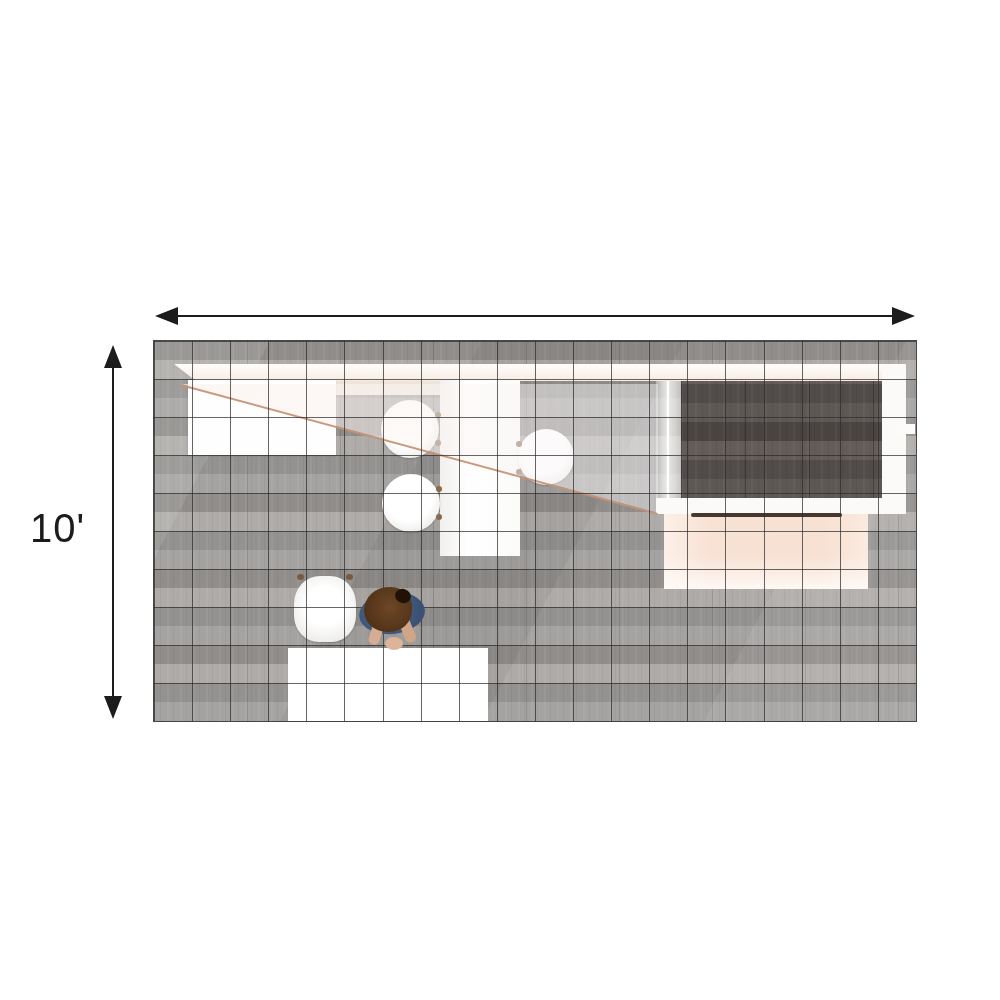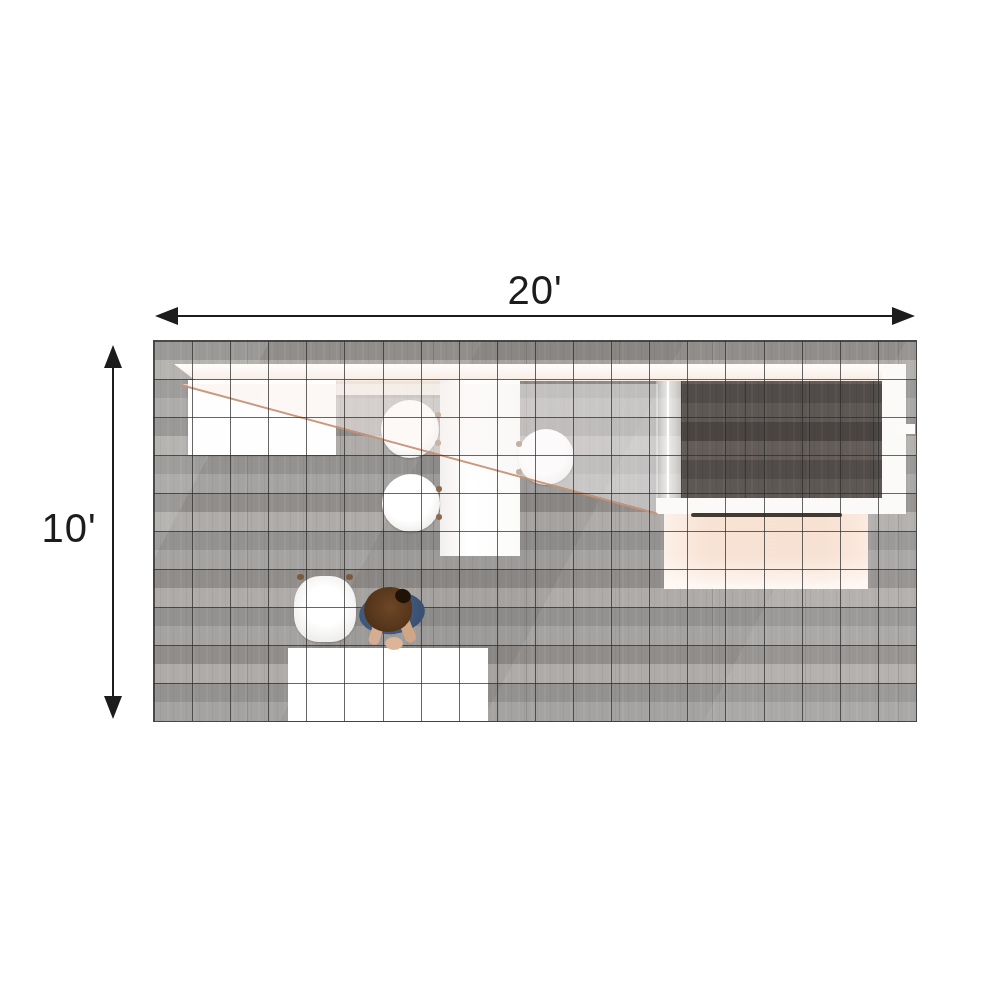--- a/index.html
+++ b/index.html
@@ -2,21 +2,21 @@
 <html><head>
 <meta charset="utf-8">
 <style>
   html,body{margin:0;padding:0;background:#ffffff;}
   .canvas{position:relative;width:1000px;height:1000px;background:#ffffff;overflow:hidden;
           font-family:"Liberation Sans", sans-serif;}
 
   
   .dim-label{position:absolute;color:#1c1c1c;font-size:40px;font-weight:400;letter-spacing:1px;}
   .dim-label.top{left:155px;top:268px;width:760px;text-align:center;}
-  .dim-label.left{left:30px;top:506px;width:78px;text-align:center;}
+  .dim-label.left{left:30px;top:506px;width:78px;text-align:left;}
 
   .dim-arrow-h{position:absolute;left:158px;top:315px;width:754px;height:2px;background:#1c1c1c;}
   .dim-arrow-h::before{content:"";position:absolute;left:-3px;top:50%;transform:translateY(-50%);
       border-top:9px solid transparent;border-bottom:9px solid transparent;border-right:23px solid #1c1c1c;}
   .dim-arrow-h::after{content:"";position:absolute;right:-3px;top:50%;transform:translateY(-50%);
       border-top:9px solid transparent;border-bottom:9px solid transparent;border-left:23px solid #1c1c1c;}
 
   .dim-arrow-v{position:absolute;left:112px;top:348px;width:2px;height:368px;background:#1c1c1c;}
   .dim-arrow-v::before{content:"";position:absolute;top:-3px;left:50%;transform:translateX(-50%);
       border-left:9px solid transparent;border-right:9px solid transparent;border-bottom:23px solid #1c1c1c;}
@@ -119,21 +119,20 @@
   .p-hands{left:28px;top:50px;width:18px;height:13px;border-radius:50%;background:#dcb49a;}
   .p-hair{left:7px;top:0;width:48px;height:45px;border-radius:54% 46% 50% 50%;
       background:radial-gradient(circle at 55% 45%, #6d4627, #4f3116 78%);}
   .p-bun{left:38px;top:2px;width:16px;height:14px;border-radius:50%;background:#201207;transform:rotate(20deg);}
 </style>
 </head>
 <body>
 
 <div class="canvas">
 
-  <div class="dim-label top">20'</div>
   <div class="dim-arrow-h"></div>
 
   <div class="dim-label left">10'</div>
   <div class="dim-arrow-v"></div>
 
   <div class="floor">
     <div class="band"></div>
     <div class="wall-counter"></div>
     <div class="desk"></div>
     <div class="table-mid"></div>

